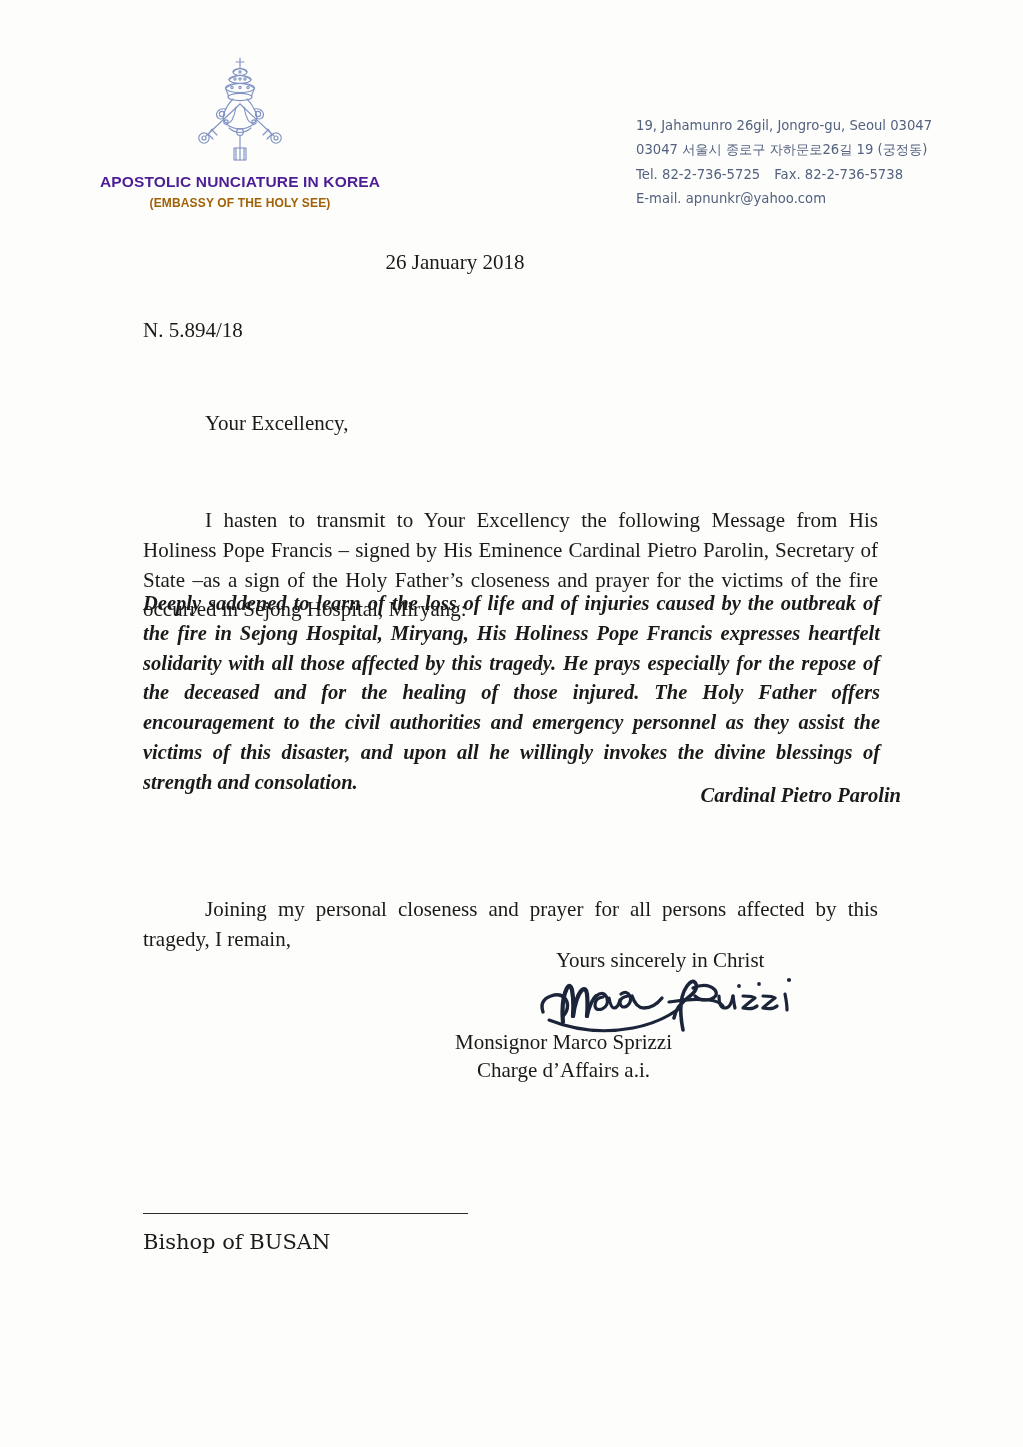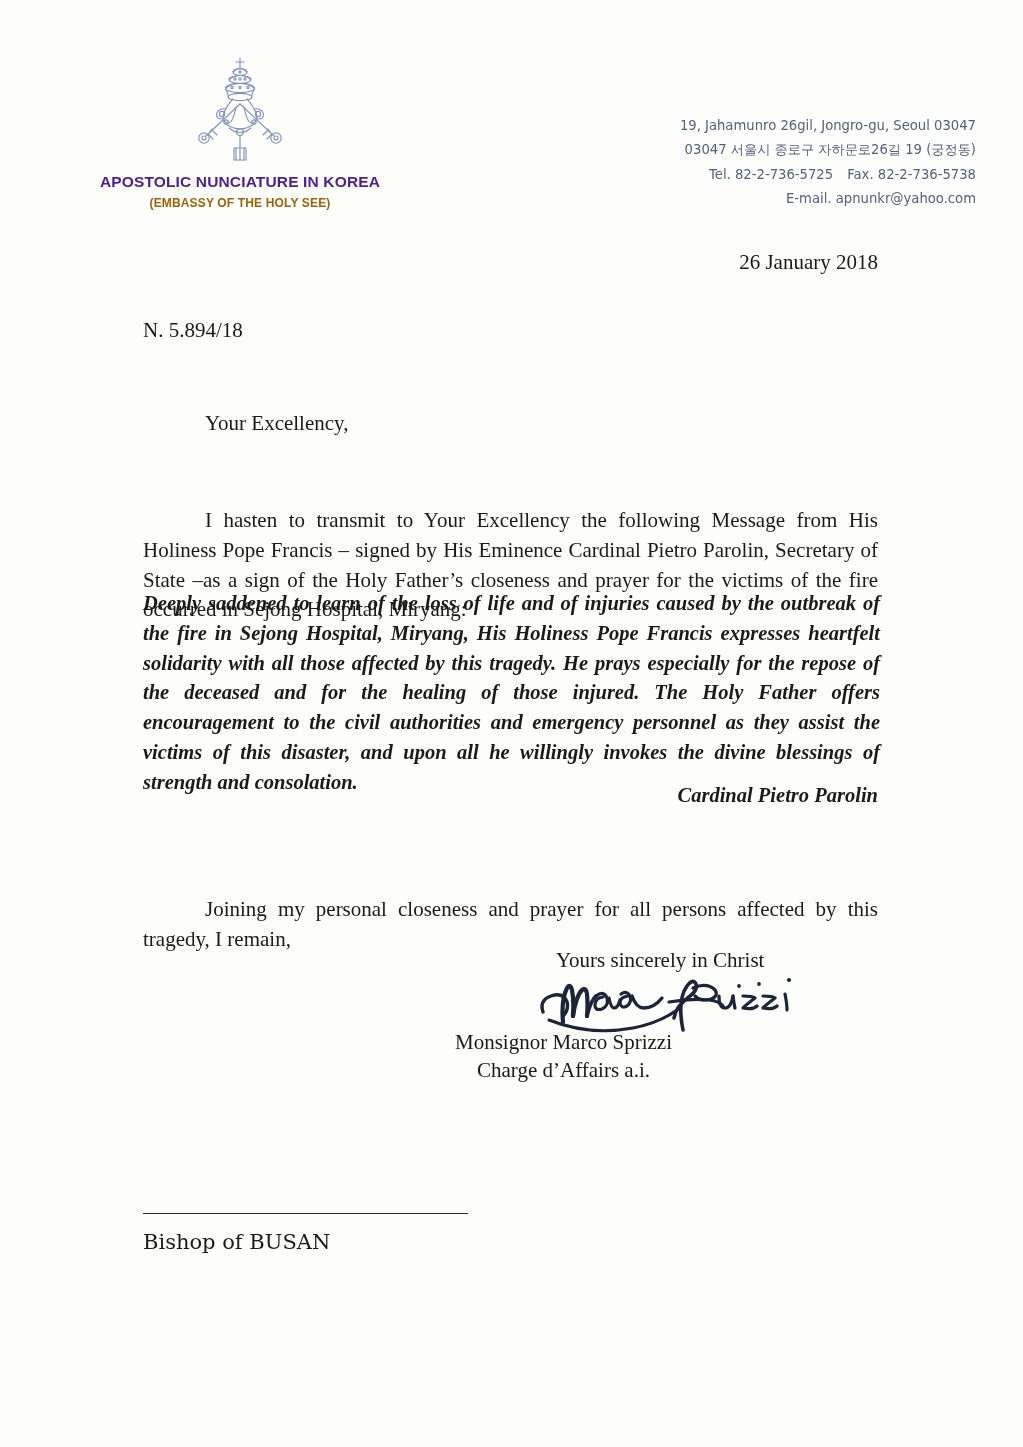--- a/index.html
+++ b/index.html
@@ -53,30 +53,30 @@
     position: absolute;
     left: 636px;
     top: 114px;
     width: 340px;
     font-family: "DejaVu Sans", "Liberation Sans", sans-serif;
     font-size: 13.2px;
     color: #53617f;
     line-height: 1.85;
     white-space: nowrap;
   }
-  .contact .ln { display: block; text-align: right; }
+  .contact .ln { display: block; }
   .contact .gap { display: inline-block; width: 14px; }
 
   
   .date-line {
     position: absolute;
-    left: 0;
+    left: 16px;
     top: 250px;
     width: 878px;
-    text-align: right;
+    text-align: center;
     font-size: 21px;
   }
   .ref-line {
     position: absolute;
     left: 143px;
     top: 318px;
     font-size: 21px;
   }
 
   
@@ -113,20 +113,21 @@
   .quote-sign {
     position: absolute;
     left: 0;
     top: 782px;
     width: 878px;
     text-align: right;
     font-size: 20.5px;
     font-weight: bold;
     font-style: italic;
     line-height: 1.35;
+    padding-left: 23px;
   }
   .quote-sign span { display: block; }
 
   .closing-para {
     position: absolute;
     left: 143px;
     top: 895px;
     width: 735px;
     font-size: 21px;
     line-height: 1.42;

